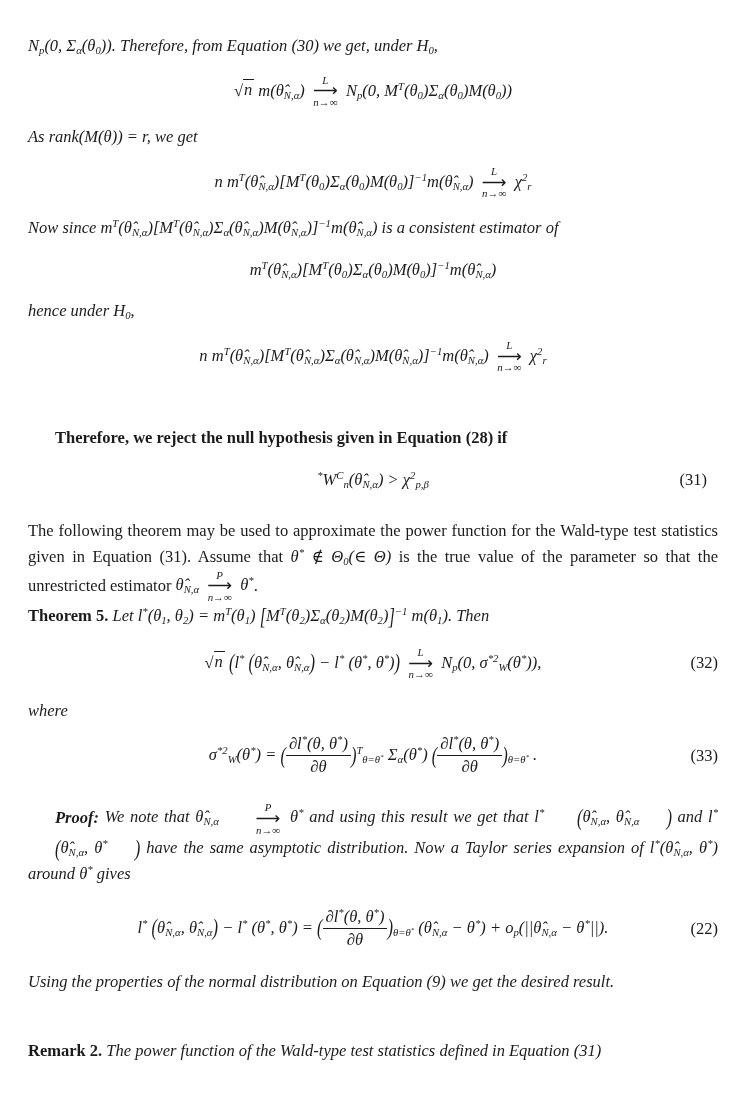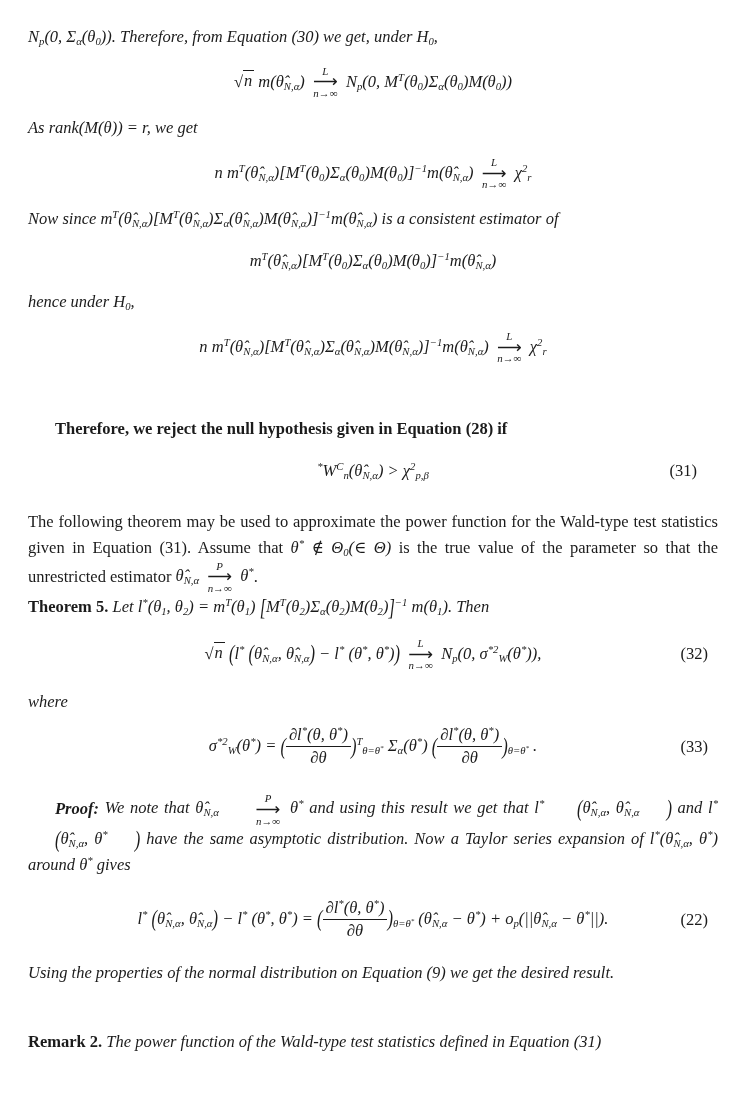--- a/index.html
+++ b/index.html
@@ -3,33 +3,33 @@
 <meta charset="utf-8">
 <style>
   *{margin:0;padding:0;box-sizing:border-box;}
   html,body{background:#ffffff;}
   body{
     width:749px;height:1103px;overflow:hidden;
     color:#1b1b1b;
     font-family:"Liberation Serif","DejaVu Serif",serif;
     font-size:16.5px;line-height:1.55;
   }
-  .page{padding:12px 31px 0 28px;}
+  .page{padding:21px 31px 0 28px;}
   p.para{text-align:justify;margin-top:12px;}
   .italic{font-style:italic;}
   .it{font-style:italic;}
   .indent{text-indent:27px;}
   .lead{font-weight:bold;font-style:normal;}
   .lead-bi{font-weight:bold;font-style:italic;}
 
   
   .eqrow{position:relative;text-align:center;font-style:italic;margin:16px 11px;}
   .eq{display:inline-block;}
   .eq-tag{
-    position:absolute;right:10px;top:50%;transform:translateY(-50%);
+    position:absolute;right:0;top:50%;transform:translateY(-50%);
     font-style:normal;
   }
 
   sup{font-size:0.65em;vertical-align:0.55em;line-height:0;}
   sub{font-size:0.65em;vertical-align:-0.3em;line-height:0;}
 
   
   .xarr{display:inline-flex;flex-direction:column;align-items:center;
         vertical-align:middle;line-height:1;margin:0 4px;}
   .xt{font-size:0.66em;margin-bottom:-2px;}

